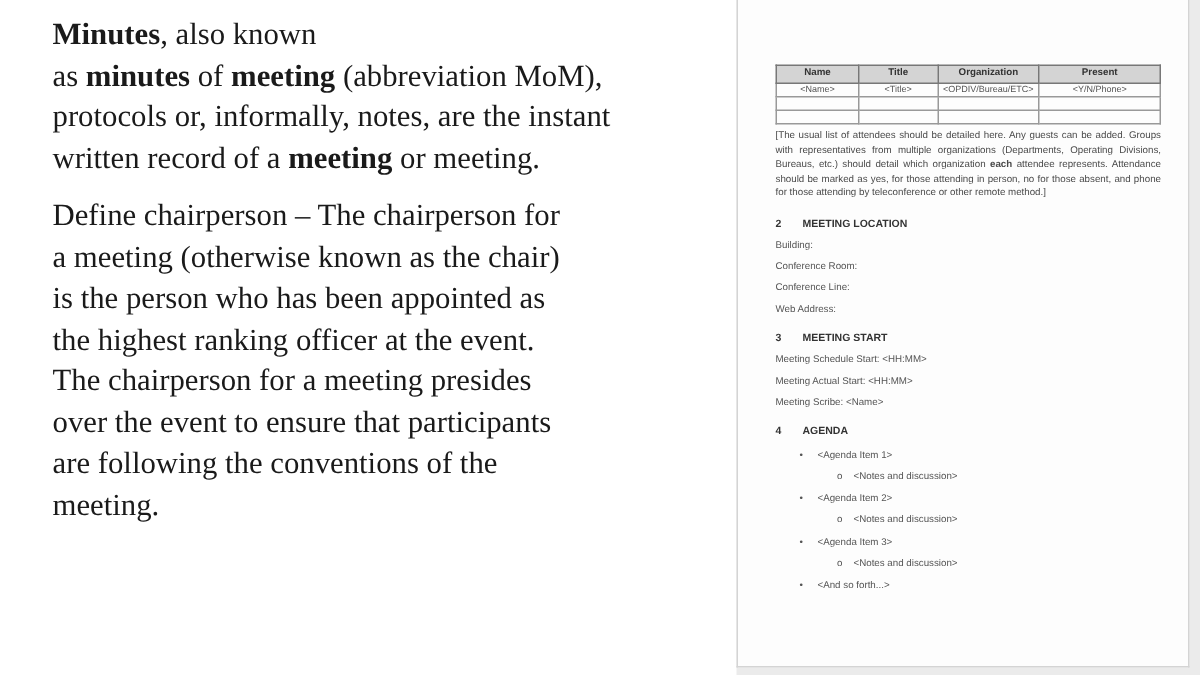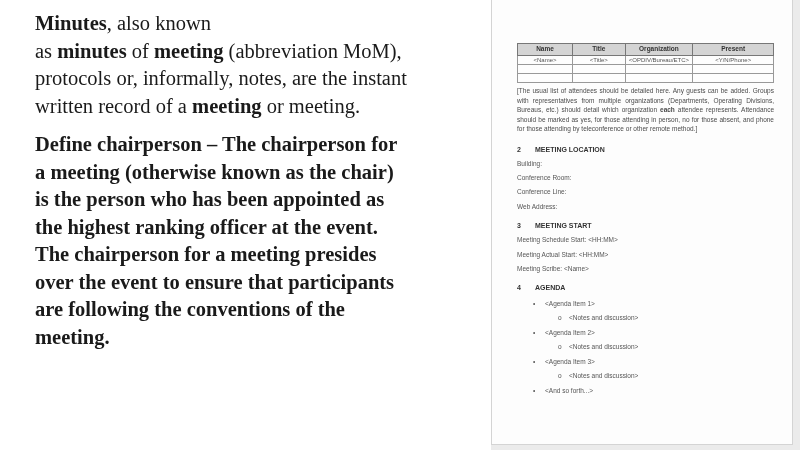--- a/index.html
+++ b/index.html
@@ -9,21 +9,21 @@
     font-family: "Liberation Serif", serif;
   }
   .slide { position: relative; width: 800px; height: 334px; background: #ffffff; }
 
   
   .left-text {
     position: absolute; left: 35px; top: 10px; width: 465px;
     color: #1a1a1a; font-size: 20.5px; line-height: 27.5px;
   }
   .para { margin: 0; white-space: pre-wrap; }
-  .para-2 { margin-top: 11px; font-weight: bold; }
+  .para-2 { margin-top: 11px; }
   .bold { font-weight: bold; }
 
   
   .doc-image {
     position: absolute; left: 491px; top: 0; width: 309px; height: 450px;
     background: #ebebeb;
   }
   .page {
     position: absolute; left: 0; top: 0; width: 302px; height: 445px;
     box-sizing: border-box;

